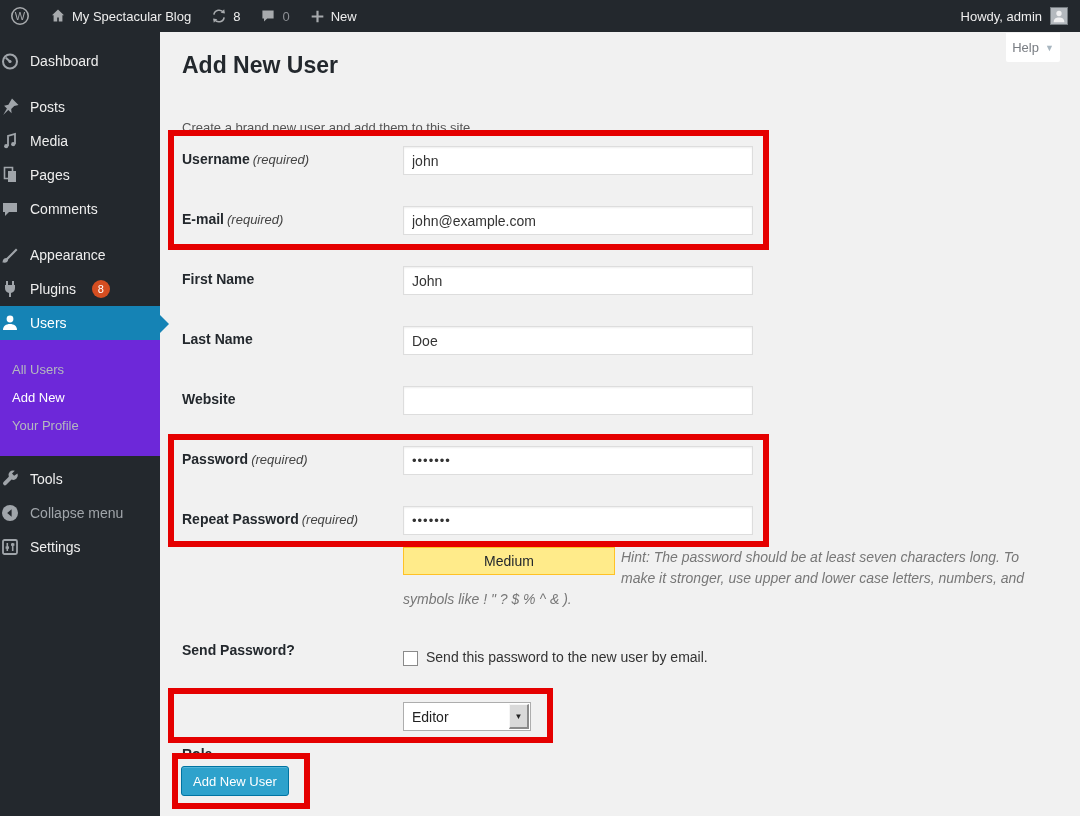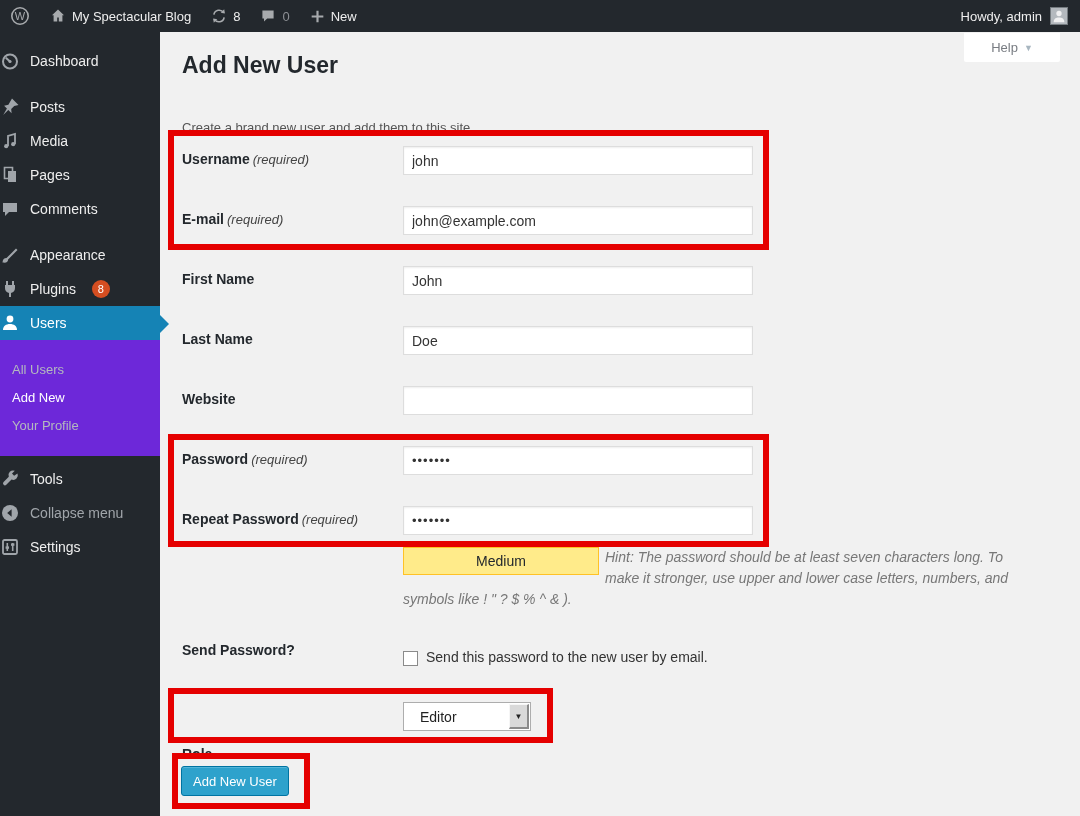--- a/index.html
+++ b/index.html
@@ -28,21 +28,21 @@
            font-size:11px; line-height:18px; text-align:center; padding:0 4px; }
   .submenu { background:#6d28d9; padding:16px 0; }
   .submenu-item { height:28px; line-height:28px; padding-left:12px; font-size:13px; color:#b4b9be; cursor:pointer; }
   .submenu-item.current { color:#fff; }
   .menu-item.dim { color:#a0a5aa; }
   .current-arrow { position:absolute; left:160px; top:315px; width:0; height:0; z-index:21;
                    border-top:9px solid transparent; border-bottom:9px solid transparent; border-left:9px solid #1583b5; }
 
   
   .content { position:absolute; left:160px; top:32px; width:920px; height:784px; background:#f1f1f1; }
-  .help-tab { position:absolute; top:1px; right:20px; width:96px; height:29px; background:#fff; color:#787c82;
+  .help-tab { position:absolute; top:1px; right:20px; width:54px; height:29px; background:#fff; color:#787c82;
               font-size:13px; display:flex; align-items:center; justify-content:center; gap:6px; cursor:pointer;
               border-radius:0 0 2px 2px; }
   .help-caret { font-size:9px; color:#a8b6c0; }
   .page-title { position:absolute; left:22px; top:20px; font-size:23px; font-weight:600; color:#23282d; }
   .page-sub   { position:absolute; left:22px; top:68px; font-size:13px; color:#555;margin-top:20px; }
 
   .flabel { position:absolute; left:22px; width:215px; font-size:14px; font-weight:600; color:#23282d; }
   .flabel em { font-weight:400; font-style:italic; font-size:13px; color:#444; margin-left:3px; }
   .finput { position:absolute; left:243px; width:350px; height:29px; border:1px solid #ddd; background:#fff;
             padding:0 8px; font-size:14px; color:#333; font-family:inherit;
@@ -51,33 +51,33 @@
 
   .t-username { top:119px; } .i-username { top:114px; }
   .t-email    { top:179px; } .i-email    { top:174px; }
   .t-first    { top:239px; } .i-first    { top:234px; }
   .t-last     { top:299px; } .i-last     { top:294px; }
   .t-website  { top:359px; } .i-website  { top:354px; }
   .t-pass     { top:419px; } .i-pass     { top:414px; }
   .t-repeat   { top:479px; } .i-repeat   { top:474px; }
 
   .hintwrap { position:absolute; left:243px; top:515px; width:630px; font-size:14px; line-height:21px; color:#777; }
-  .meter { float:left; width:196px; height:28px; line-height:26px; text-align:center; font-size:14px; color:#23282d;
+  .meter { float:left; width:212px; height:28px; line-height:26px; text-align:center; font-size:14px; color:#23282d;
            background:#ffeb8a; border:1px solid #ffc226; margin:0 6px 8px 0; font-style:normal; }
   .hint-text { font-style:italic; }
 
   .t-send { top:610px; font-weight:600; }
   .send-check { position:absolute; left:243px; top:619px; width:15px; height:15px; background:#fff;
                 border:1px solid #8a8a8a; cursor:pointer; }
   .send-label { position:absolute; left:266px; top:617px; font-size:14px; color:#333; }
 
   .t-role { top:714px; }
   .select { position:absolute; left:243px; top:670px; width:128px; height:29px; background:#fff;
             border:1px solid #adadad; display:flex; align-items:center; cursor:pointer; }
-  .select-value { flex:1; font-size:14px; color:#222; padding-left:16px; }
+  .select-value { flex:1; font-size:14px; color:#222; padding-left:8px; }
   .select-btn { width:20px; height:25px; margin-right:1px; background:#d9d9d9;
                 border-top:1px solid #f6f6f6; border-left:1px solid #f6f6f6;
                 border-bottom:2px solid #8a8a8a; border-right:2px solid #8a8a8a;
                 display:flex; align-items:center; justify-content:center; }
   .select-caret { font-size:8px; color:#222; }
 
   .primary-btn { position:absolute; left:21px; top:734px; height:30px; padding:0 11px; background:#2ea2cc;
                  border:1px solid #0074a2; border-radius:3px; color:#fff; font-size:13px; font-family:inherit;
                  box-shadow:inset 0 1px 0 rgba(120,200,230,.5); cursor:pointer; }
 

